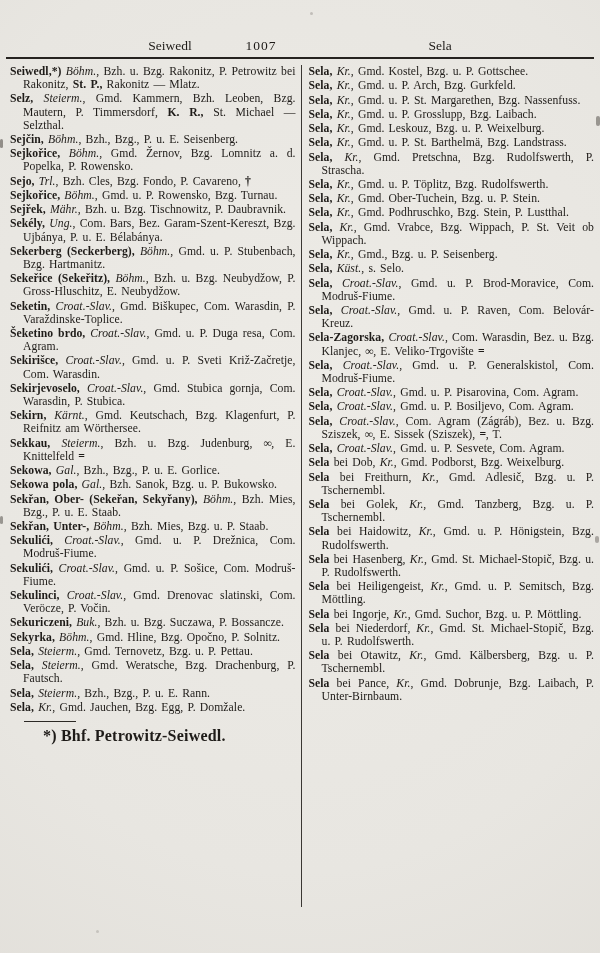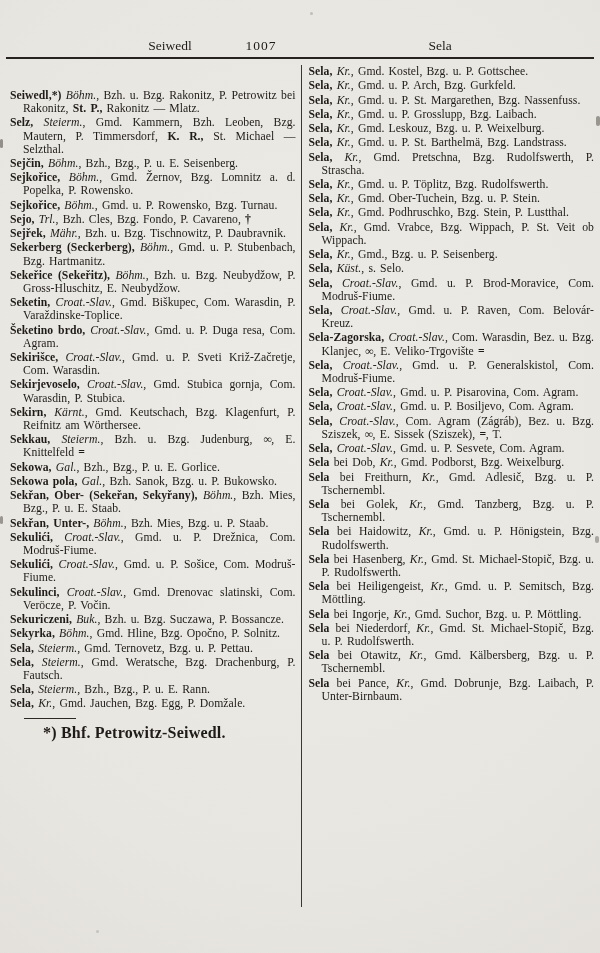--- a/index.html
+++ b/index.html
@@ -14,21 +14,21 @@
     overflow:hidden;
   }
   .running-head{position:absolute;top:38px;left:0;width:100%;height:18px;font-size:13.5px;}
   .running-head .hw{position:absolute;transform:translateX(-50%);white-space:nowrap;}
   .hw-left{left:170px;}
   .hw-center{left:261px;letter-spacing:1px;}
   .hw-right{left:440px;}
   .header-rule{position:absolute;top:57px;left:6px;width:588px;height:2px;background:#262320;}
   .columns{position:absolute;top:65px;left:10px;width:584px;display:flex;}
   .col{width:286px;}
-  .col-left{padding-right:5px;margin-top:24px;}
+  .col-left{padding-right:5px;}
   .col-right{padding-left:7px;width:286px;}
   .divider{width:1px;background:#3a3733;height:842px;flex:none;}
   .entry{
     margin:0 0 1.1px 0;
     padding-left:13px;text-indent:-13px;
     text-align:justify;
     font-size:11.7px;line-height:13.15px;
     word-spacing:1.2px;letter-spacing:0.05px;
   }
   .seg-b{font-weight:bold;}
@@ -57,23 +57,24 @@
 
   <div class="header-rule"></div>
 
   <div class="columns">
     <div class="col col-left">
       <div>
           <p class="entry"><span class="seg-b">Seiwedl,*)</span><span class="seg-t"> </span><span class="seg-i">Böhm.</span><span class="seg-t">, Bzh. u. Bzg. Rakonitz, P. Petrowitz bei Rakonitz, </span><span class="seg-b">St. P.,</span><span class="seg-t"> Rakonitz — Mlatz.</span></p>
           <p class="entry"><span class="seg-b">Selz,</span><span class="seg-t"> </span><span class="seg-i">Steierm.</span><span class="seg-t">, Gmd. Kammern, Bzh. Leoben, Bzg. Mautern, P. Timmersdorf, </span><span class="seg-b">K. R.,</span><span class="seg-t"> St. Michael — Selzthal.</span></p>
           <p class="entry"><span class="seg-b">Sejčin,</span><span class="seg-t"> </span><span class="seg-i">Böhm.</span><span class="seg-t">, Bzh., Bzg., P. u. E. Seisenberg.</span></p>
           <p class="entry"><span class="seg-b">Sejkořice,</span><span class="seg-t"> </span><span class="seg-i">Böhm.</span><span class="seg-t">, Gmd. Žernov, Bzg. Lomnitz a. d. Popelka, P. Rowensko.</span></p>
+          <p class="entry"><span class="seg-b">Sejo,</span><span class="seg-t"> </span><span class="seg-i">Trl.</span><span class="seg-t">, Bzh. Cles, Bzg. Fondo, P. Cavareno, </span><span class="seg-y">†</span></p>
           <p class="entry"><span class="seg-b">Sejkořice,</span><span class="seg-t"> </span><span class="seg-i">Böhm.</span><span class="seg-t">, Gmd. u. P. Rowensko, Bzg. Turnau.</span></p>
-          <p class="entry"><span class="seg-b">Sejo,</span><span class="seg-t"> </span><span class="seg-i">Trl.</span><span class="seg-t">, Bzh. Cles, Bzg. Fondo, P. Cavareno, </span><span class="seg-y">†</span></p>
           <p class="entry"><span class="seg-b">Sejřek,</span><span class="seg-t"> </span><span class="seg-i">Mähr.</span><span class="seg-t">, Bzh. u. Bzg. Tischnowitz, P. Daubravnik.</span></p>
+          <p class="entry"><span class="seg-b">Sekély,</span><span class="seg-t"> </span><span class="seg-i">Ung.</span><span class="seg-t">, Com. Bars, Bez. Garam-Szent-Kereszt, Bzg. Ujbánya, P. u. E. Bélabánya.</span></p>
           <p class="entry"><span class="seg-b">Sekerberg (Seckerberg),</span><span class="seg-t"> </span><span class="seg-i">Böhm.</span><span class="seg-t">, Gmd. u. P. Stubenbach, Bzg. Hartmanitz.</span></p>
           <p class="entry"><span class="seg-b">Sekeřice (Sekeřitz),</span><span class="seg-t"> </span><span class="seg-i">Böhm.</span><span class="seg-t">, Bzh. u. Bzg. Neubydžow, P. Gross-Hluschitz, E. Neubydžow.</span></p>
           <p class="entry"><span class="seg-b">Seketin,</span><span class="seg-t"> </span><span class="seg-i">Croat.-Slav.</span><span class="seg-t">, Gmd. Biškupec, Com. Warasdin, P. Varaždinske-Toplice.</span></p>
           <p class="entry"><span class="seg-b">Šeketino brdo,</span><span class="seg-t"> </span><span class="seg-i">Croat.-Slav.</span><span class="seg-t">, Gmd. u. P. Duga resa, Com. Agram.</span></p>
           <p class="entry"><span class="seg-b">Sekirišce,</span><span class="seg-t"> </span><span class="seg-i">Croat.-Slav.</span><span class="seg-t">, Gmd. u. P. Sveti Križ-Začretje, Com. Warasdin.</span></p>
           <p class="entry"><span class="seg-b">Sekirjevoselo,</span><span class="seg-t"> </span><span class="seg-i">Croat.-Slav.</span><span class="seg-t">, Gmd. Stubica gornja, Com. Warasdin, P. Stubica.</span></p>
           <p class="entry"><span class="seg-b">Sekirn,</span><span class="seg-t"> </span><span class="seg-i">Kärnt.</span><span class="seg-t">, Gmd. Keutschach, Bzg. Klagenfurt, P. Reifnitz am Wörthersee.</span></p>
           <p class="entry"><span class="seg-b">Sekkau,</span><span class="seg-t"> </span><span class="seg-i">Steierm.</span><span class="seg-t">, Bzh. u. Bzg. Judenburg, </span><span class="seg-y">∞</span><span class="seg-t">, E. Knittelfeld </span><span class="seg-y">=</span></p>
           <p class="entry"><span class="seg-b">Sekowa,</span><span class="seg-t"> </span><span class="seg-i">Gal.</span><span class="seg-t">, Bzh., Bzg., P. u. E. Gorlice.</span></p>
           <p class="entry"><span class="seg-b">Sekowa pola,</span><span class="seg-t"> </span><span class="seg-i">Gal.</span><span class="seg-t">, Bzh. Sanok, Bzg. u. P. Bukowsko.</span></p>

